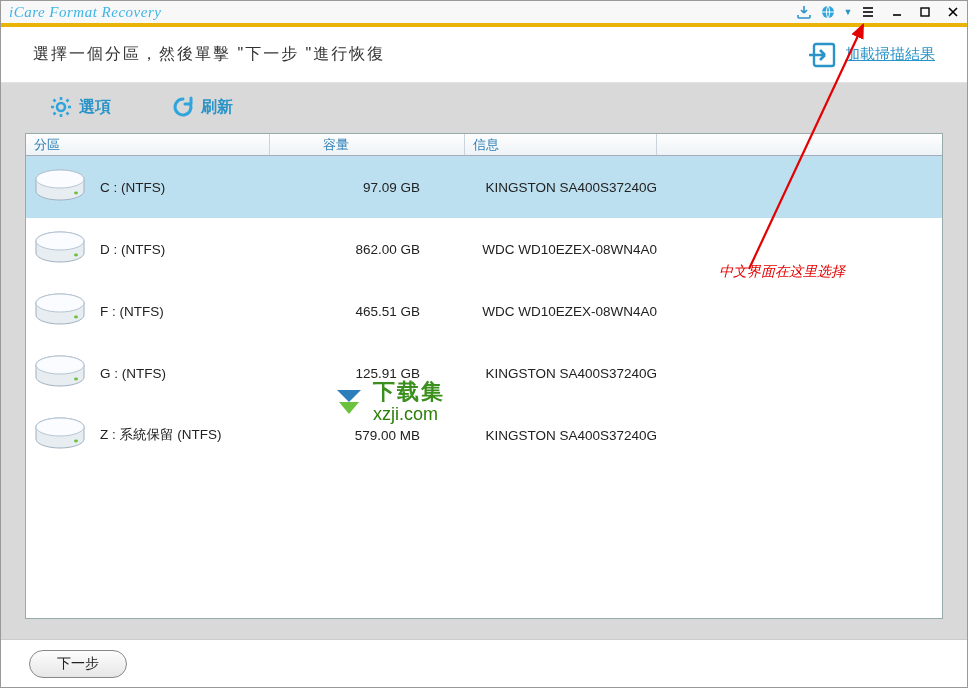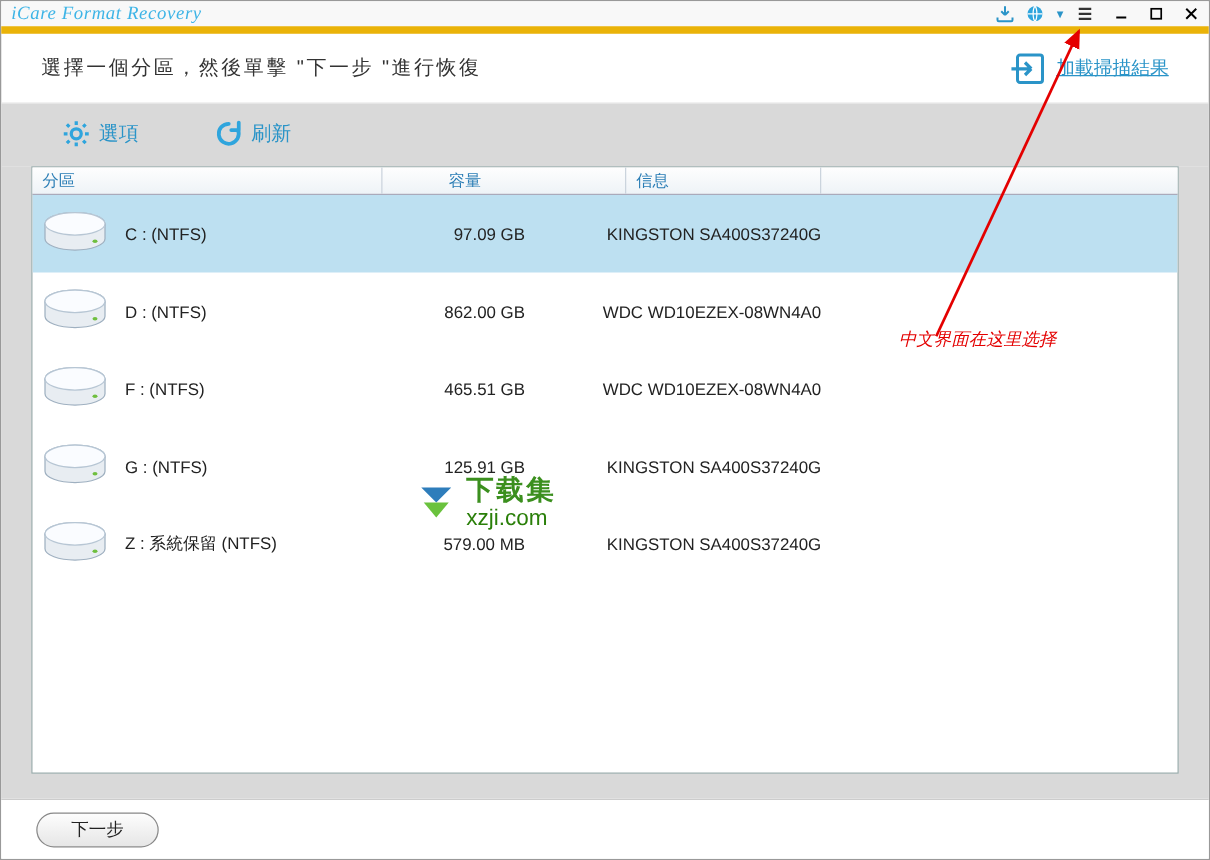--- a/index.html
+++ b/index.html
@@ -17,21 +17,21 @@
     border: 1px solid #999;
     display: flex;
     flex-direction: column;
     position: relative;
     background: #fff;
   }
 
   
   .titlebar {
     height: 26px;
-    border-bottom: 6px solid #eab308;
+    border-bottom: 4px solid #eab308;
     display: flex;
     align-items: center;
     padding: 0 6px 0 8px;
     background: #f8f8f8;
   }
   .app-title {
     color: #3db4e6;
     font-style: italic;
     font-family: Georgia, serif;
     font-size: 15px;
@@ -84,21 +84,21 @@
     background: #d9d9d9;
     height: 50px;
     display: flex;
     align-items: flex-end;
     padding: 0 0 0 48px;
   }
   .tool-link {
     display: flex; align-items: center; gap: 6px;
     color: #2a94c8;
     font-size: 16px;
-    font-weight: normal;
+    font-weight: bold;
     margin-right: 60px;
     cursor: pointer;
     padding-bottom: 14px;
   }
   .tool-link svg { display:block; }
 
   
   .content {
     flex: 1;
     background: #d9d9d9;
@@ -120,21 +120,21 @@
     height: 22px;
     background: linear-gradient(#fefefe,#eef3f7);
     border-bottom: 1px solid #aab;
     font-size: 13px;
     color: #2a7db5;
   }
   .headers > div {
     border-right: 1px solid #cbd4dd;
     padding: 2px 8px;
   }
-  .col-part { width: 280px; }
+  .col-part { width: 244px; }
   .col-size { width: 150px; margin-left: 45px; }
   .col-info { flex: 1; }
   .col-pad  { width: 285px; border-right:none !important; }
 
   .rows {
     flex: 1;
     overflow: auto;
     text-align: right;
   }
   .row {

